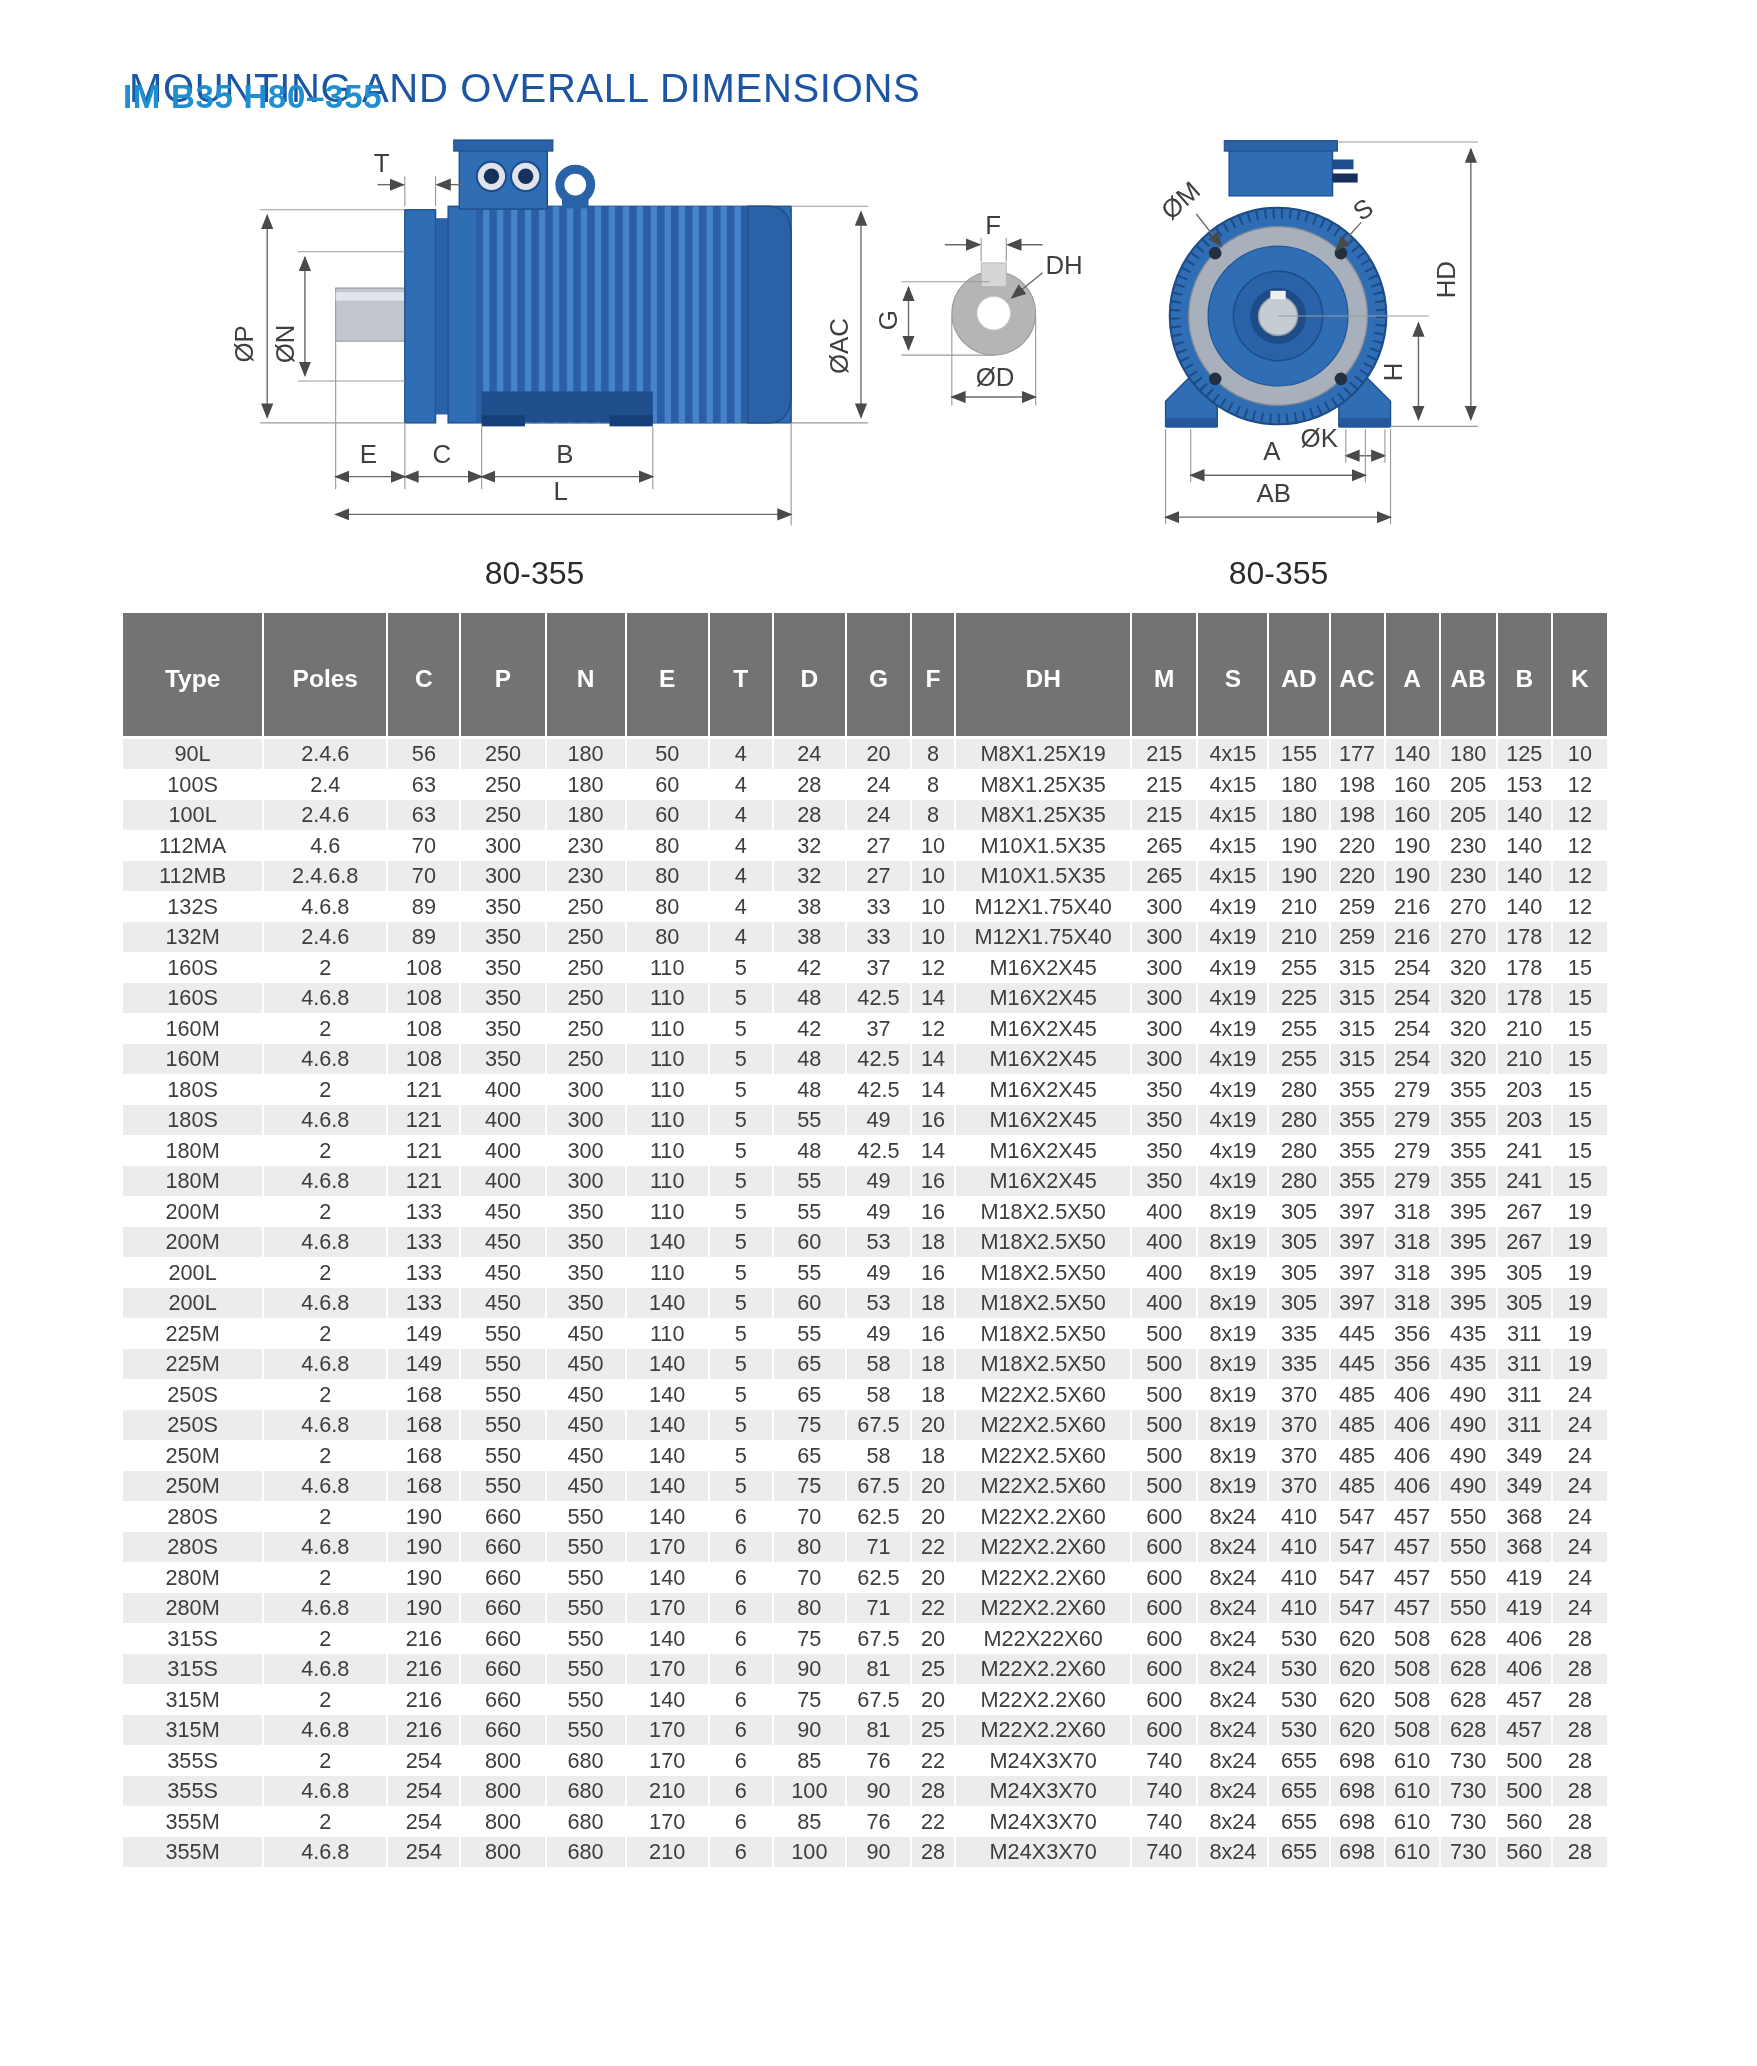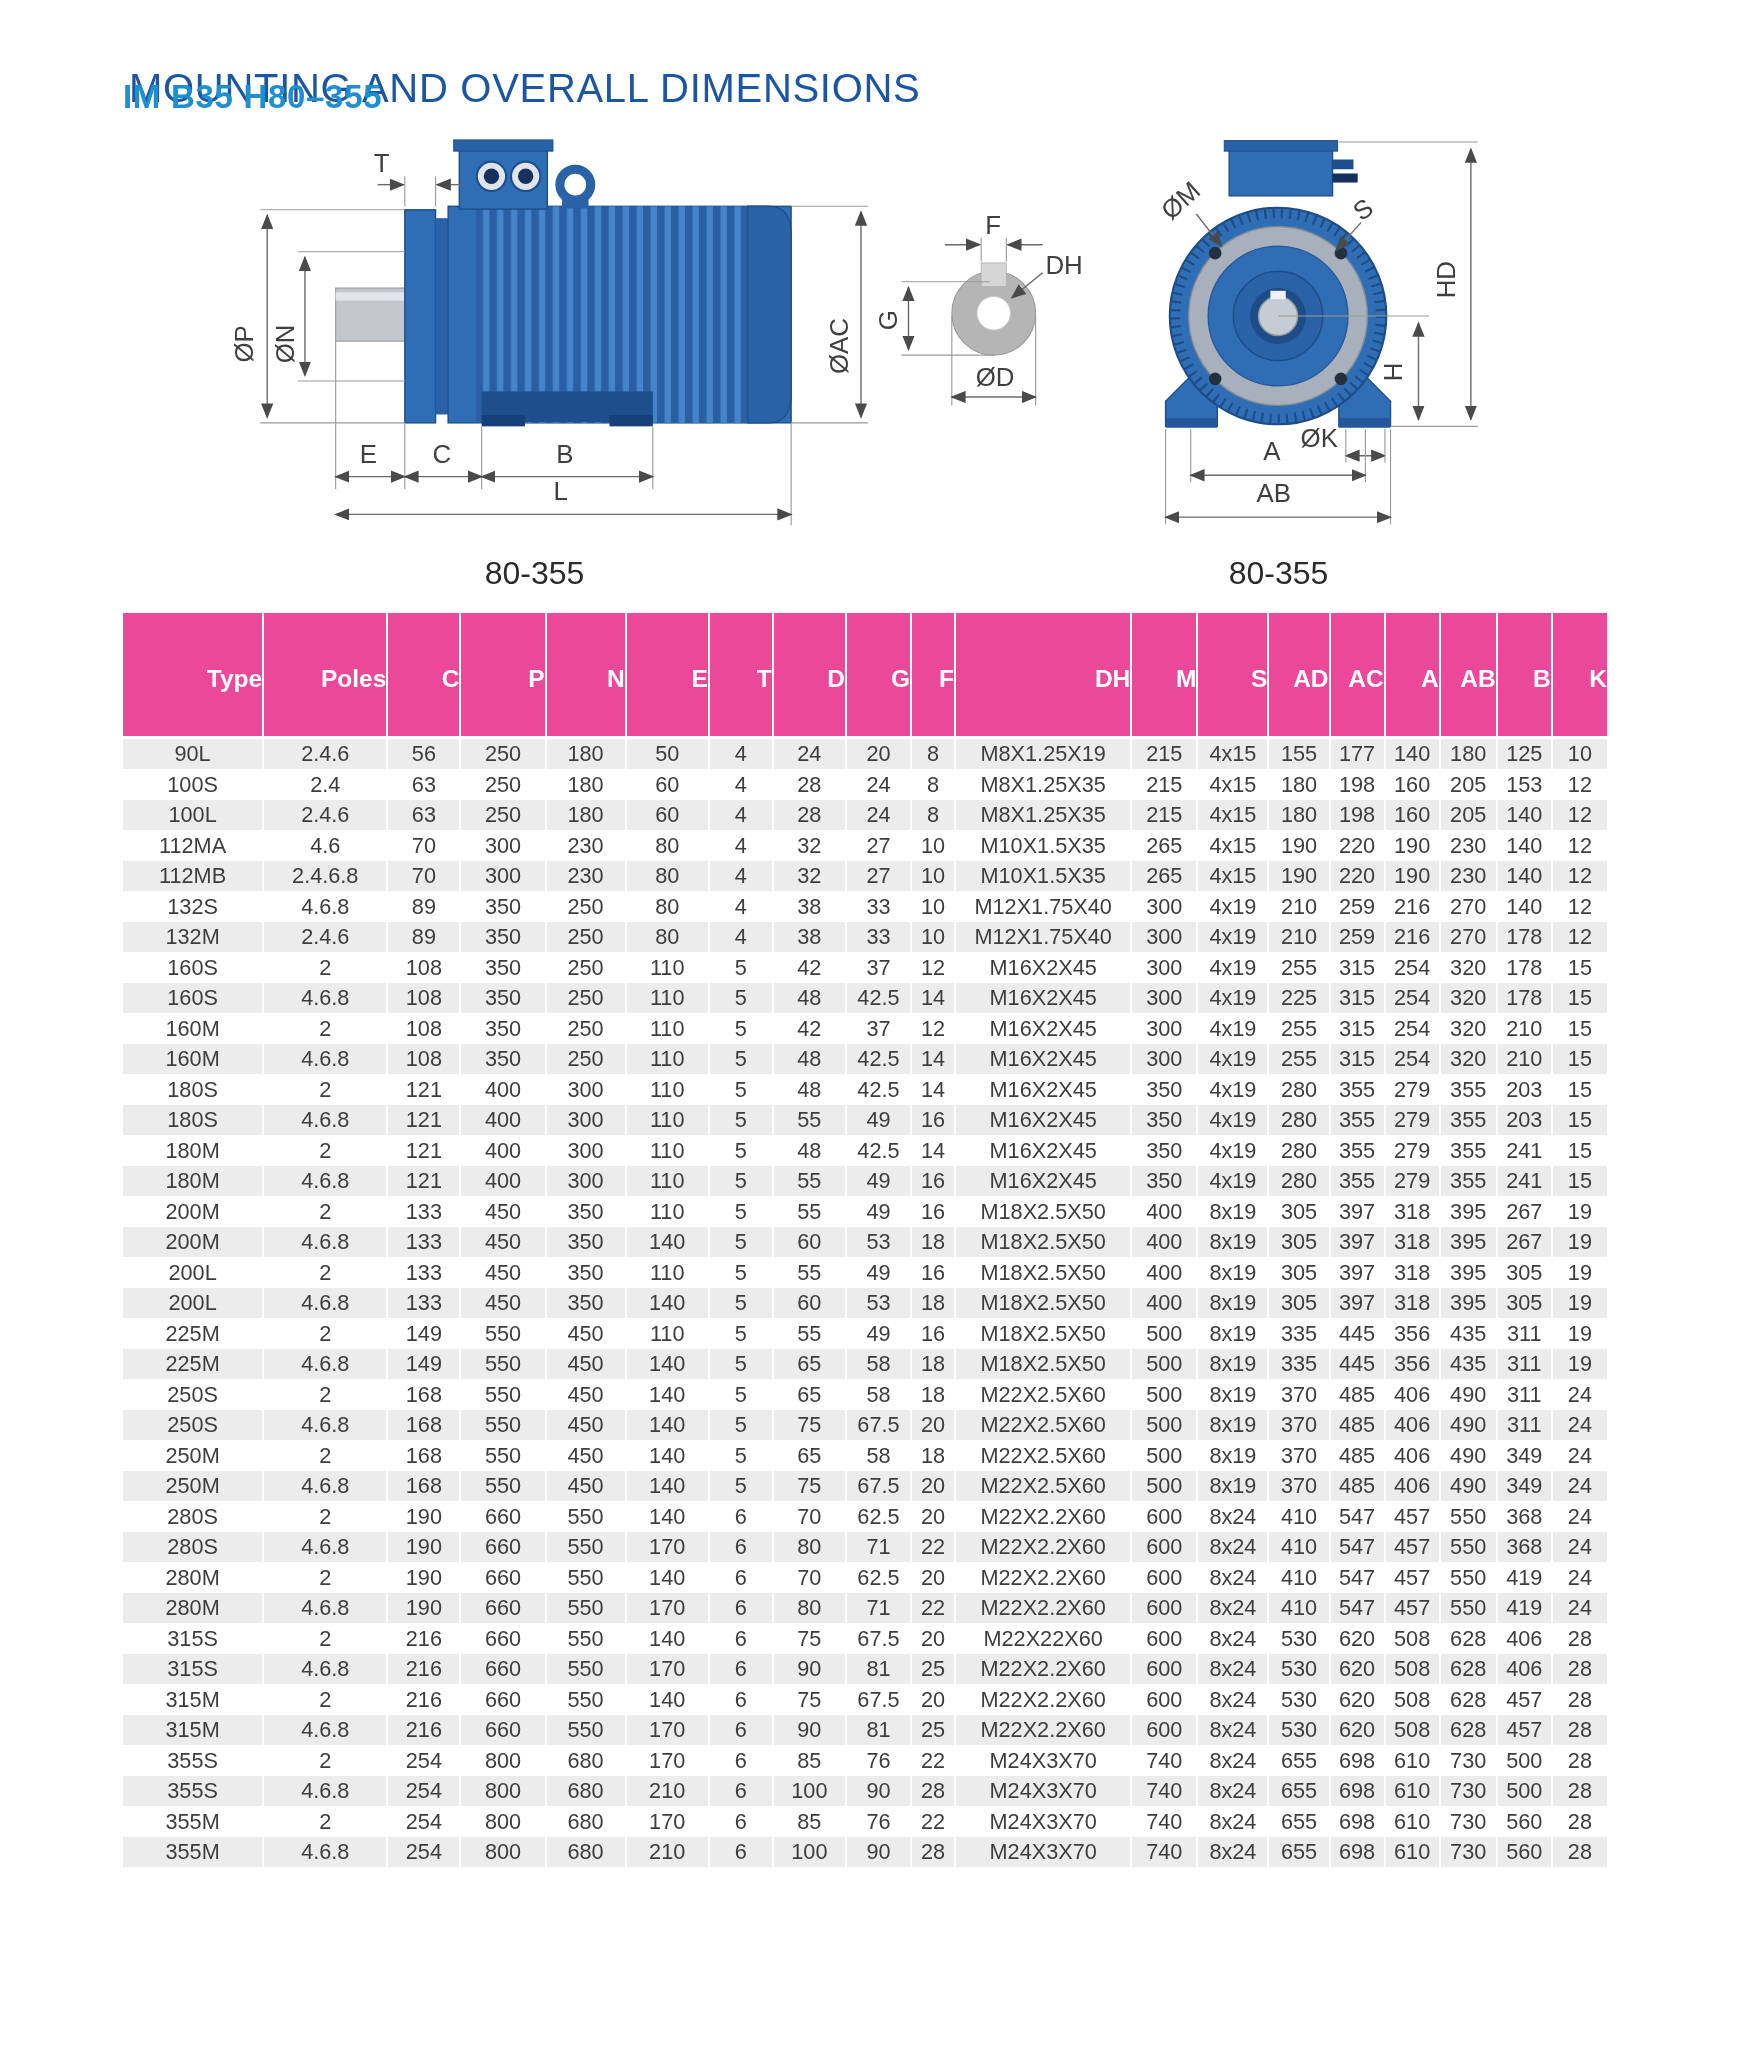--- a/index.html
+++ b/index.html
@@ -9,22 +9,22 @@
          letter-spacing:0.7px;color:#1d55a5;white-space:nowrap;margin-top:46px;}
   .subtitle{position:absolute;left:123px;top:78px;font-size:33px;font-weight:bold;
             letter-spacing:0.7px;color:#1f8fd0;white-space:nowrap;}
   .drawing-band{position:absolute;left:168px;top:105px;width:1481px;height:503px;}
   .caption{position:absolute;width:231px;text-align:center;font-size:32px;font-weight:normal;
            color:#2b2b2b;top:555px;}
   .caption.left{left:419px;}
   .caption.right{left:1163px;}
   table.dims{position:absolute;left:123px;top:613px;width:1484px;border-collapse:collapse;
              table-layout:fixed;}
-  table.dims th{background:#ec4899;color:#ffffff;height:113px;font-size:24.5px;font-weight:bold;
-                text-align:right;vertical-align:middle;padding:9.8px 0 0 0;
+  table.dims th{background:#737373;color:#ffffff;height:113px;font-size:24.5px;font-weight:bold;
+                text-align:center;vertical-align:middle;padding:9.8px 0 0 0;
                 border-right:2.1px solid #ffffff;border-bottom:3.5px solid #ffffff;}
   table.dims th:last-child{border-right:none;}
   table.dims td{height:30.5px;font-size:21.7px;color:#3d3d3d;text-align:center;padding:0;
                 border-right:2.1px solid #ffffff;white-space:nowrap;}
   table.dims td:last-child{border-right:none;}
   table.dims tbody tr:nth-child(odd){background:#ececec;}
   table.dims tbody tr:nth-child(even){background:#ffffff;}
   svg text{font-family:"Liberation Sans",sans-serif;font-size:37px;fill:#3f3f3f;}
   svg .dim{stroke:#6a6a6a;stroke-width:2;fill:none;}
   svg .ext{stroke:#9a9a9a;stroke-width:1.6;fill:none;}

